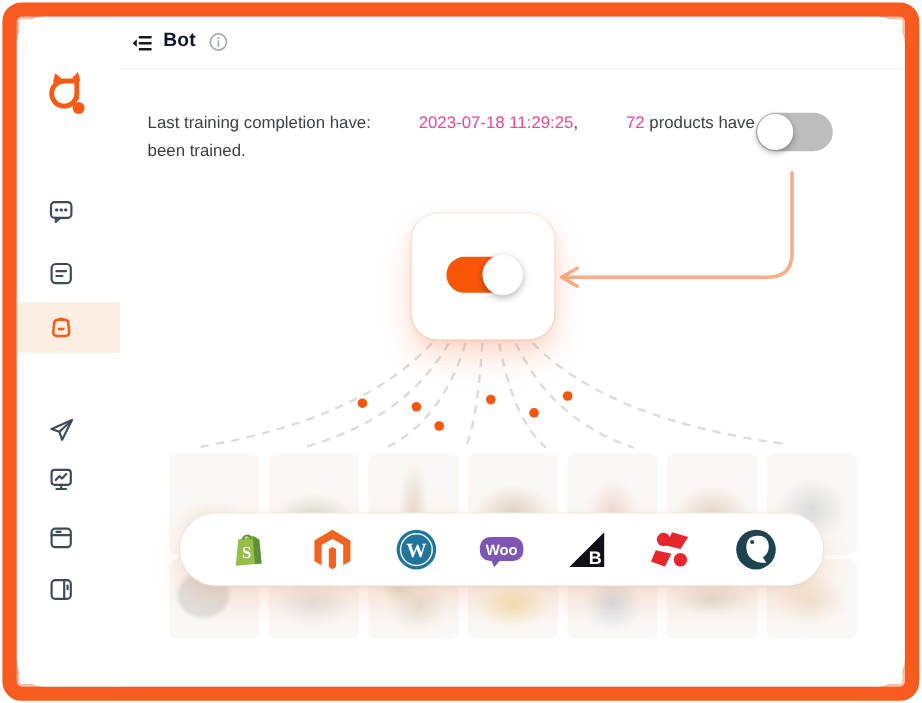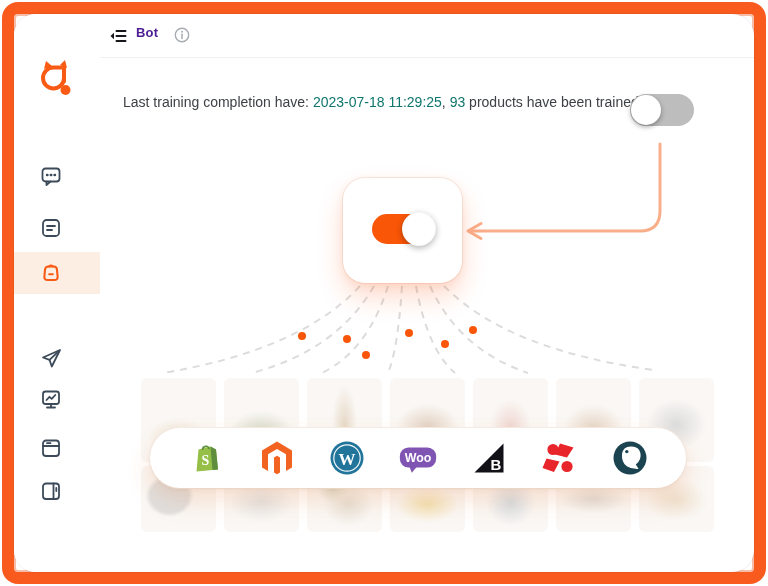--- a/index.html
+++ b/index.html
@@ -19,30 +19,30 @@
     box-shadow:0 0 0 1px rgba(0,0,0,.05);
   }
   
   .tl{position:absolute;width:9px;height:9px;border-radius:50%;top:14px;}
   .tl.r{left:18px;background:#FC5B57;}
   .tl.y{left:33px;background:#F5BE4F;}
   .tl.g{left:48px;background:#57C454;}
   
   .header{position:absolute;left:86px;right:0;top:0;height:43px;border-bottom:1px solid #F0F0F0;}
   .collapse-ic{position:absolute;left:8px;top:12px;width:20px;height:20px;cursor:pointer;}
-  .title{position:absolute;left:36px;top:11px;font-size:13px;font-weight:bold;color:#4c1d95;letter-spacing:.2px;}
+  .title{position:absolute;left:36px;top:11px;font-size:16px;font-weight:bold;color:#0f172a;letter-spacing:.2px;}
   .info-ic{position:absolute;left:74px;top:13px;width:16px;height:16px;cursor:pointer;}
   
   .sidebar{position:absolute;left:0;top:0;width:86px;bottom:0;background:#fff;}
   .brand{position:absolute;left:20px;top:42px;width:44px;height:44px;}
   .nav-highlight{position:absolute;left:0;top:238px;width:86px;height:42px;background:#FDEEE4;}
   .nav-ic{position:absolute;left:25px;width:24px;height:24px;cursor:pointer;}
   
   .training{position:absolute;left:109px;top:77px;width:528px;font-size:14px;line-height:23px;color:#3D4045;}
-  .training .green{color:#0f766e;}
+  .training .green{color:#ec4899;margin-left:36px;}
   
   .toggle{position:absolute;border-radius:16px;cursor:pointer;}
   .toggle-off{left:616px;top:80px;width:64px;height:32px;background:#BDBDBD;}
   .toggle-off .knob{
     position:absolute;left:1px;top:1px;width:30px;height:30px;border-radius:50%;background:#fff;
     box-shadow:0 2px 5px rgba(0,0,0,.35);
   }
   .flow{position:absolute;left:0;top:0;width:740px;height:558px;pointer-events:none;}
   .card{
     position:absolute;left:329px;top:164px;width:119px;height:105px;background:#fff;border-radius:22px;
@@ -154,21 +154,21 @@
     <div class="info-ic">
       <svg width="16" height="16" viewBox="0 0 16 16" fill="none">
         <circle cx="8" cy="8" r="6.7" stroke="#A6ABB2" stroke-width="1.4"></circle>
         <path d="M8 7.2 V11.4" stroke="#A6ABB2" stroke-width="1.5" stroke-linecap="round"></path>
         <circle cx="8" cy="4.8" r="0.95" fill="#A6ABB2"></circle>
       </svg>
     </div>
   </div>
 
   <div class="training">
-    <span>Last training completion have: </span><span class="green">2023-07-18 11:29:25</span><span>, </span><span class="green">93</span><span> products have been trained.</span>
+    <span>Last training completion have: </span><span class="green">2023-07-18 11:29:25</span><span>, </span><span class="green">72</span><span> products have been trained.</span>
   </div>
 
   <div class="toggle toggle-off">
     <span class="knob"></span>
   </div>
 
   <div class="cell" style="left:127px;top:364px;height:84px">
       <div class="blob" style="background:radial-gradient(ellipse 60% 35% at 50% 72%,#D9C49E 0%,rgba(217,196,158,0) 70%)"></div>
     </div>
   <div class="cell" style="left:210px;top:364px;height:84px">

